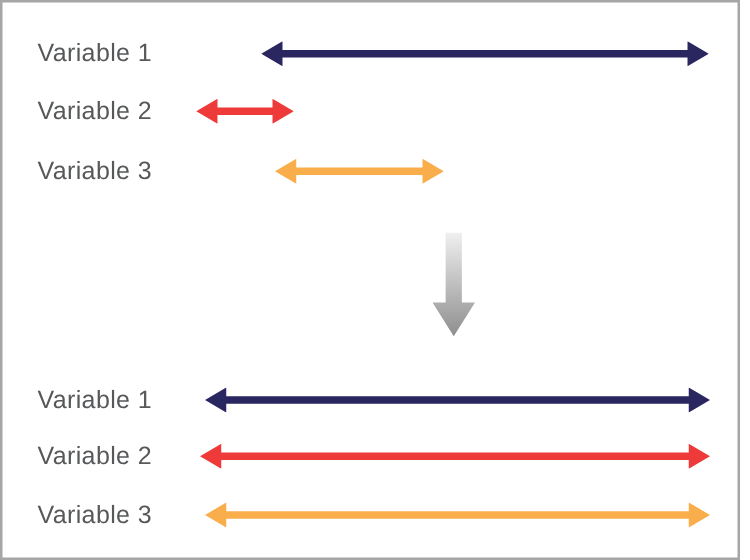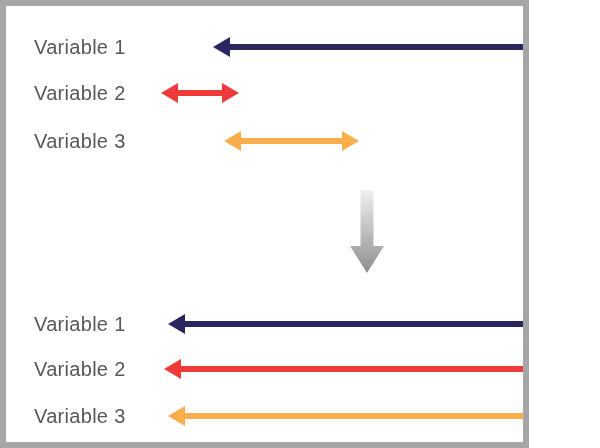--- a/index.html
+++ b/index.html
@@ -3,24 +3,24 @@
 <meta charset="utf-8">
 <style>
   html, body {
     margin: 0;
     padding: 0;
     background: #ffffff;
     font-family: "Liberation Sans", sans-serif;
   }
   .frame {
     position: relative;
-    width: 529px;
+    width: 592px;
     height: 448px;
     box-sizing: border-box;
-    border: 6px solid #b91c1c;
+    border: 2px solid #b91c1c;
     background: #ffffff;
     overflow: hidden;
   }
   .row {
     position: absolute;
     left: 0;
     right: 0;
     height: 30px;
   }
   .label {

